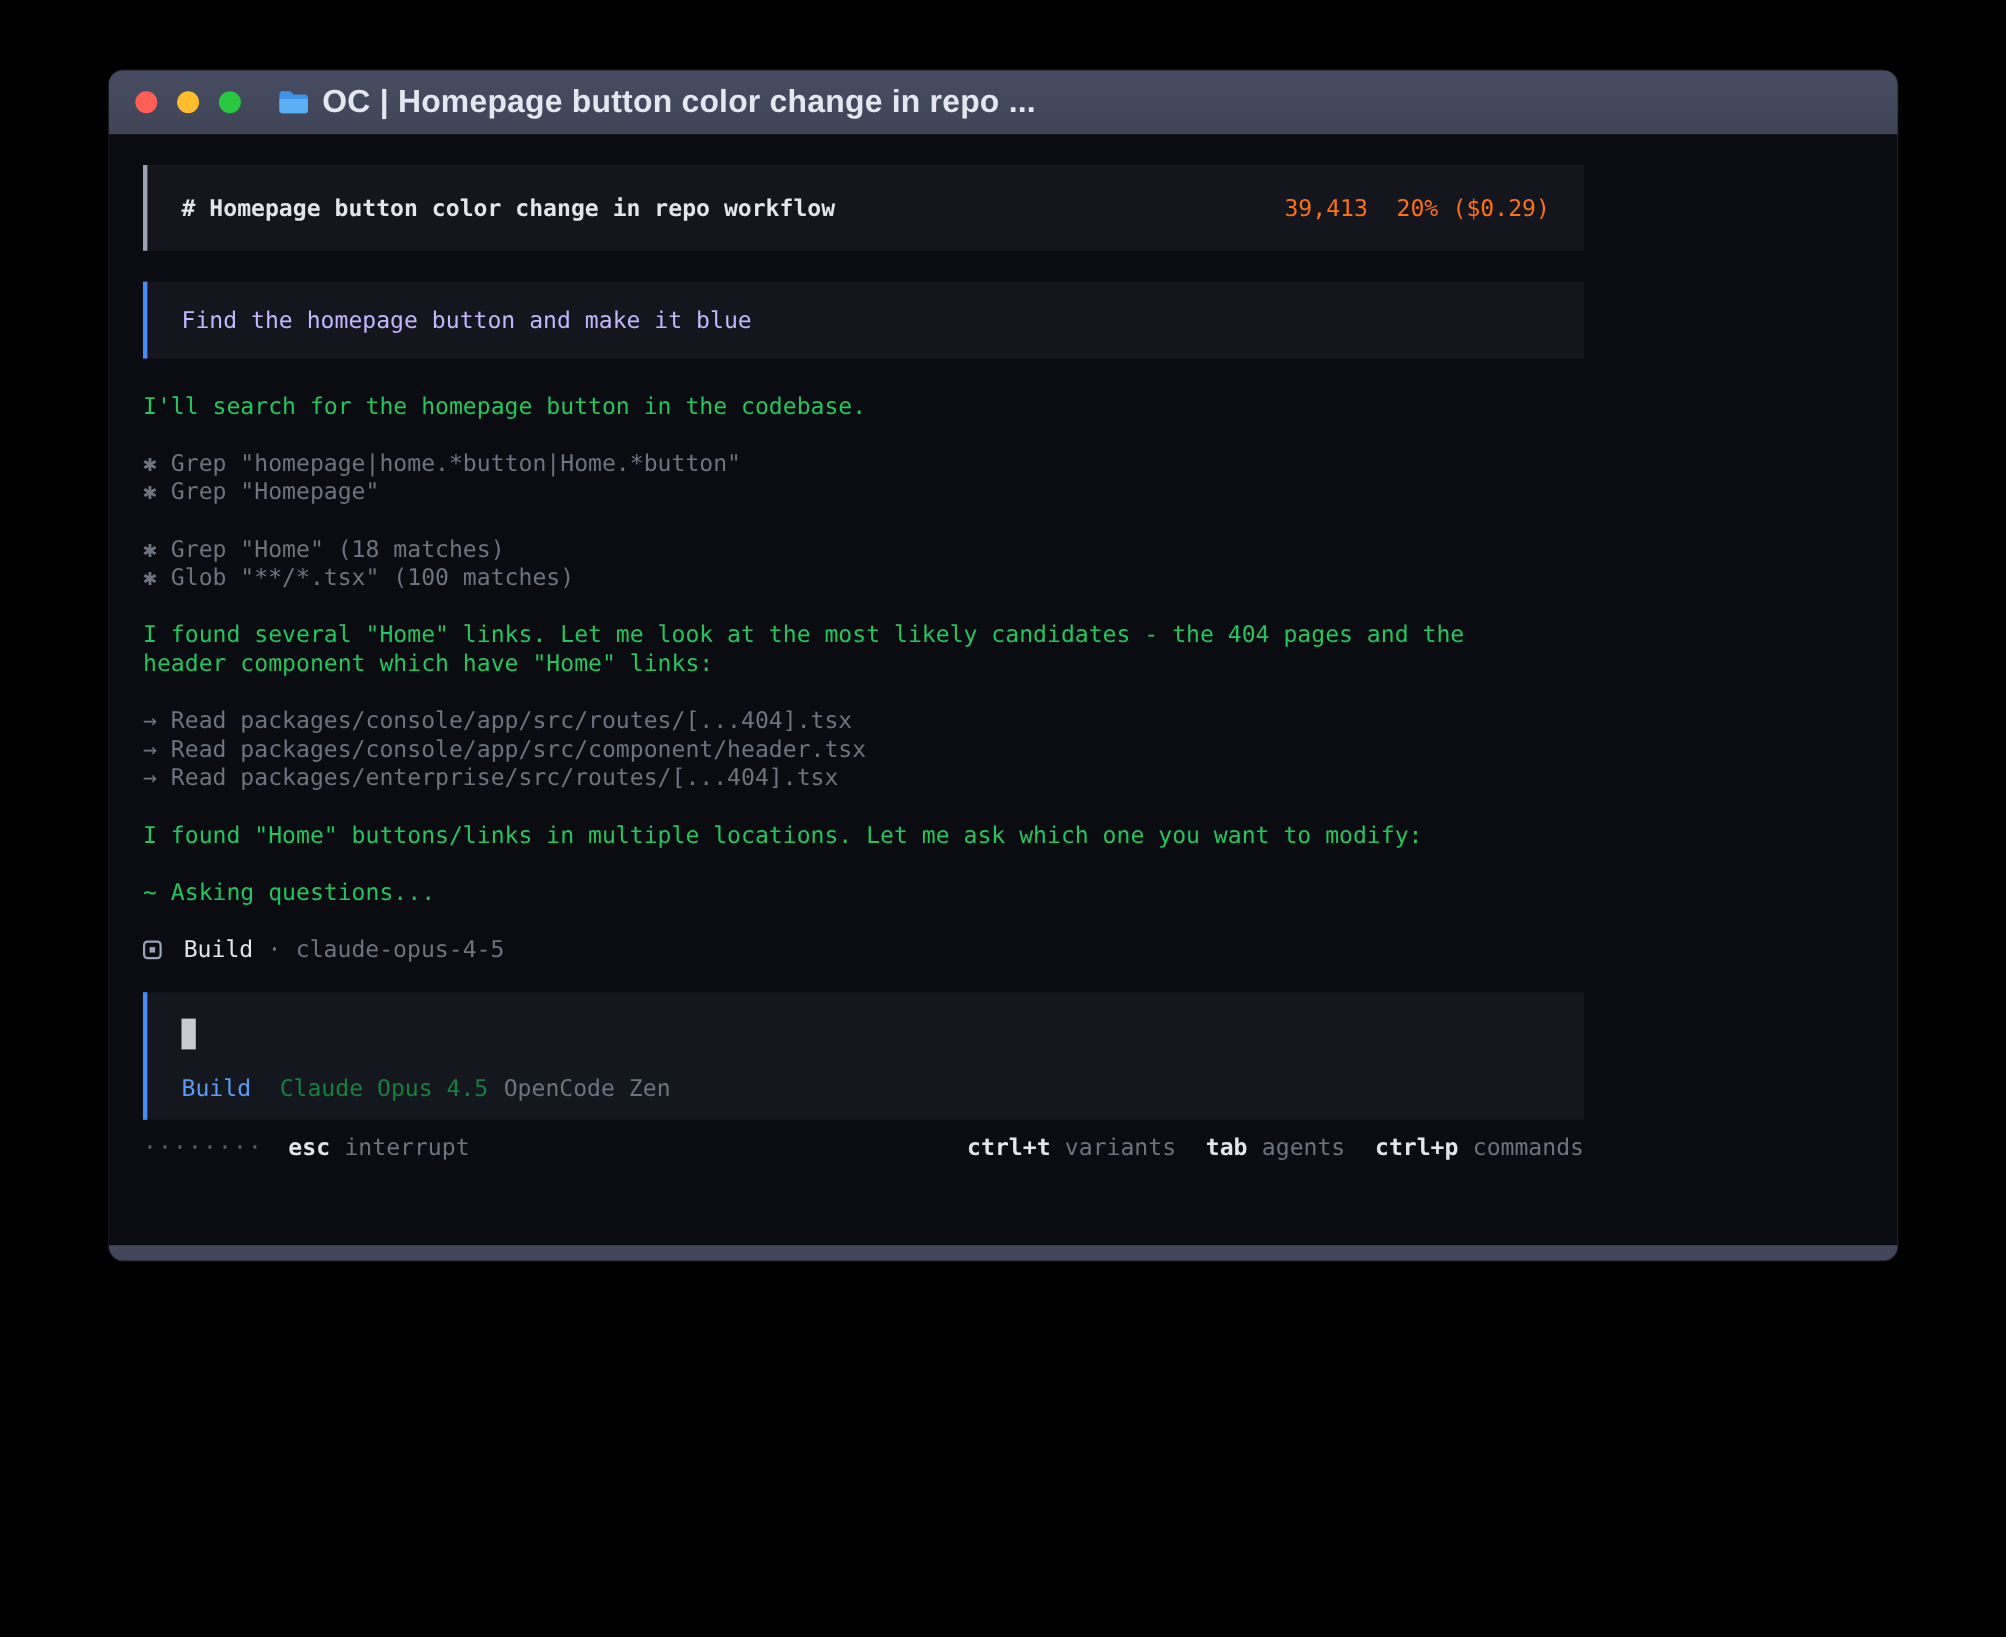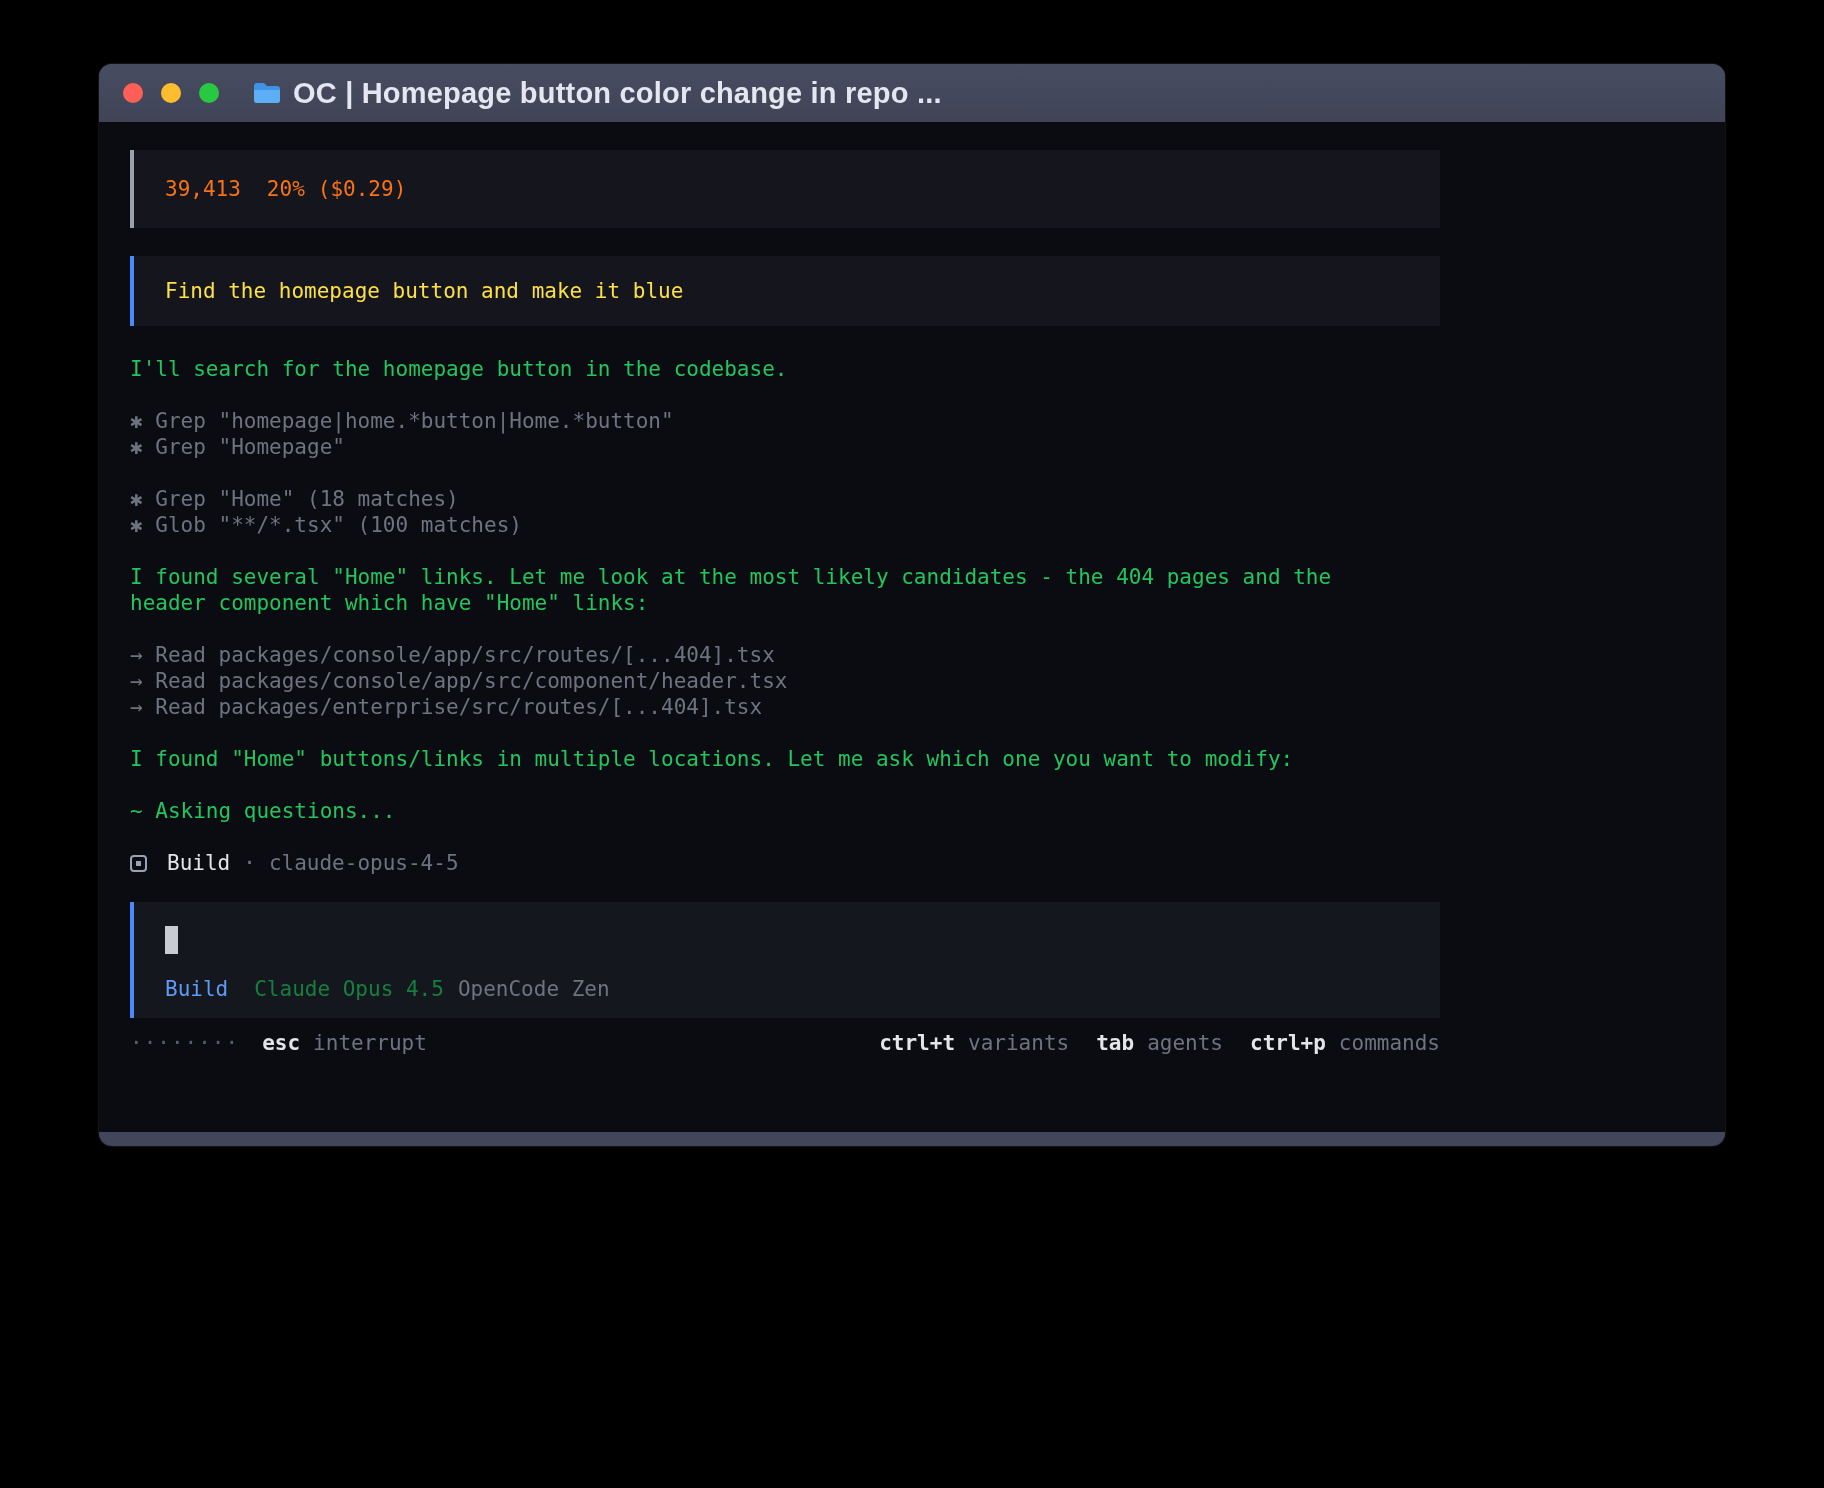--- a/index.html
+++ b/index.html
@@ -34,21 +34,21 @@
   .header-block { height:78px; display:flex; align-items:center;
                   justify-content:space-between; padding:0 31px;
                   border-left-color:#9ba1b0; }
   .session-title { font-size:21px; font-weight:700; color:#e3e5ea; white-space:nowrap; }
   .session-stats { display:flex; align-items:center; font-size:21px; color:#f97316; white-space:nowrap; }
   .session-stats .tokens { margin-right:26px; }
   .session-stats .cost { margin-left:13px; }
 
   
   .user-block { margin-top:28px; padding:22px 31px; border-left-color:#4b8bf5; }
-  .user-text { font-size:21px; line-height:26px; color:#fde047; }
+  .user-text { font-size:21px; line-height:26px; color:#c4b5fd; }
 
   
   .transcript { margin-top:30px; }
   .line { font-size:21px; line-height:26px; max-width:1240px; white-space:pre-wrap; }
   .line.gap { margin-top:26px; }
   .line.text { color:#22c55e; }
   .line.tool { color:#6e7380; }
 
   
   .agent-line { margin-top:26px; display:flex; align-items:center; font-size:21px; line-height:26px; }
@@ -94,20 +94,21 @@
         <path d="M1 8 h26 v10 a3 3 0 0 1-3 3 H4 a3 3 0 0 1-3-3 Z" fill="#5caef5"></path>
       </svg>
     </span>
     <span class="win-title">OC | Homepage button color change in repo ...</span>
   </div>
 
   <div class="content">
     <div class="col">
 
       <div class="block header-block">
+        <span class="session-title"># Homepage button color change in repo workflow</span>
         <span class="session-stats">
           <span class="tokens">39,413</span>
           <span class="pct">20%</span>
           <span class="cost">($0.29)</span>
         </span>
       </div>
 
       <div class="block user-block">
         <div class="user-text">Find the homepage button and make it blue</div>
       </div>

